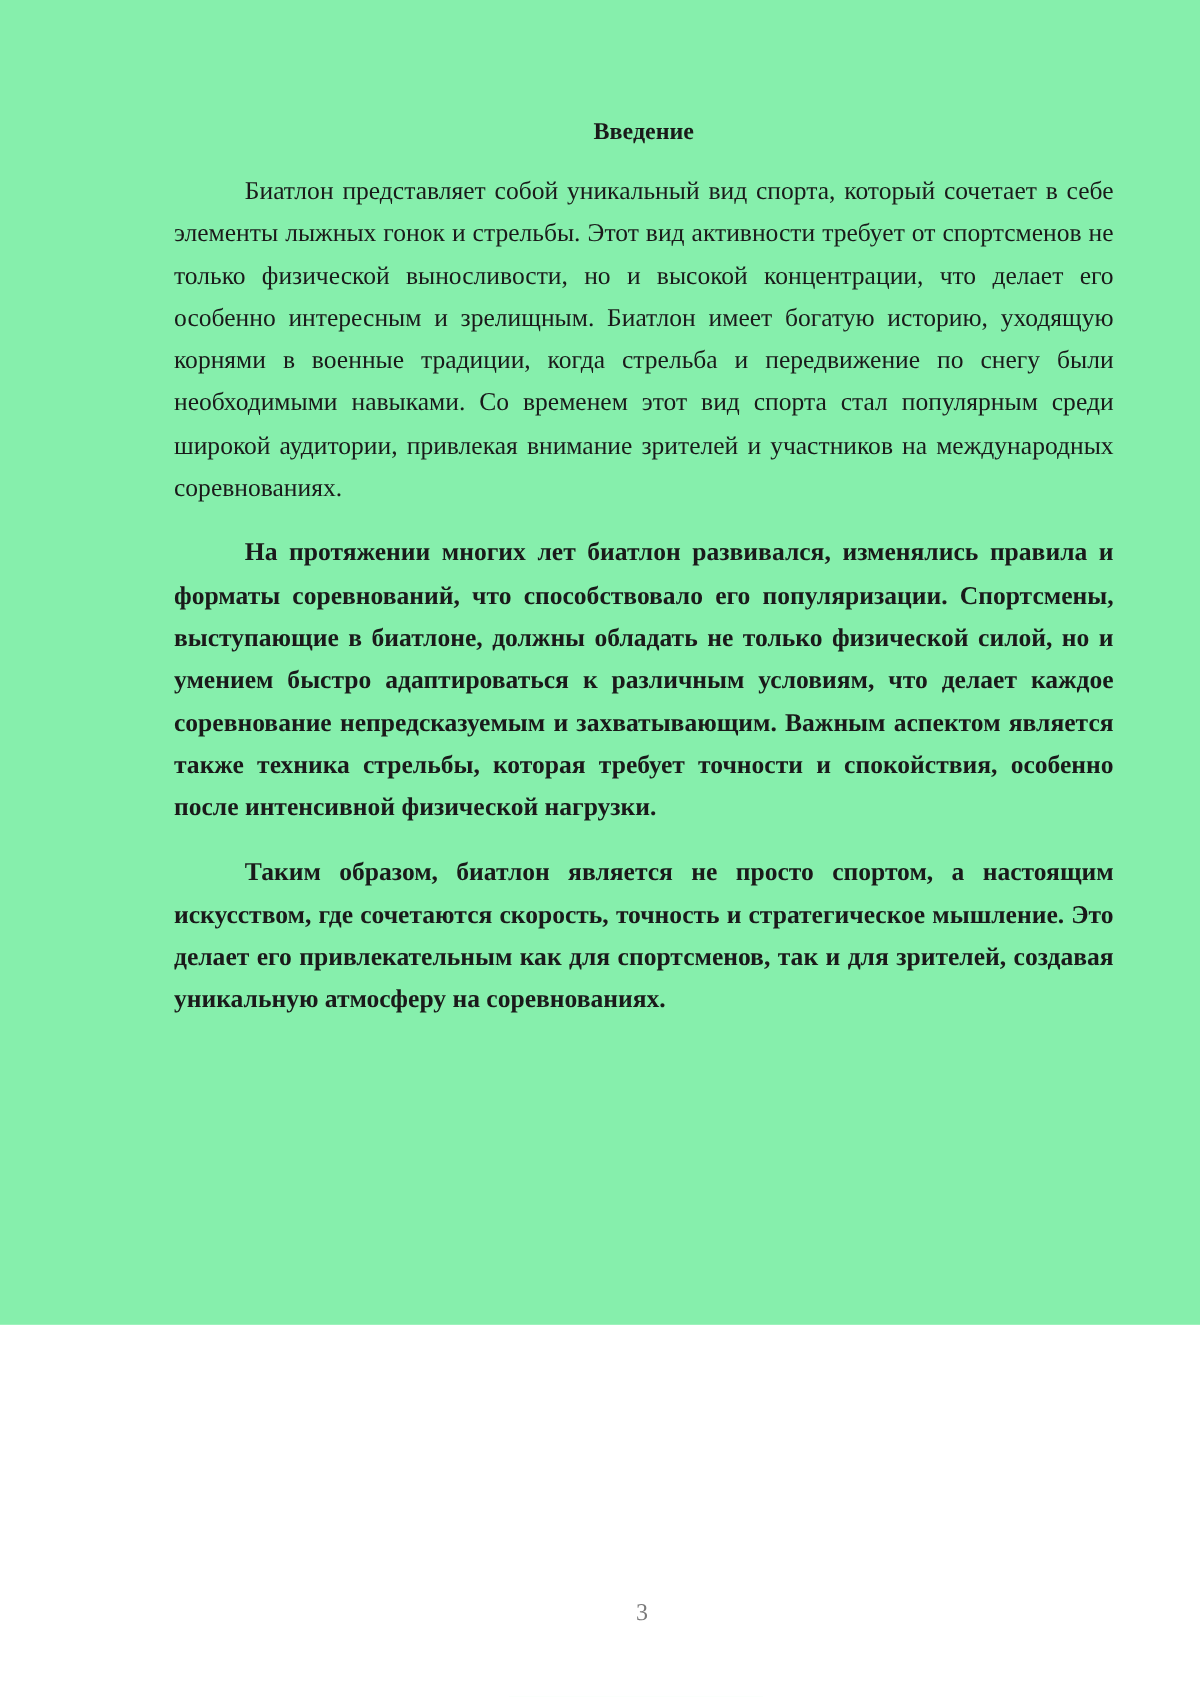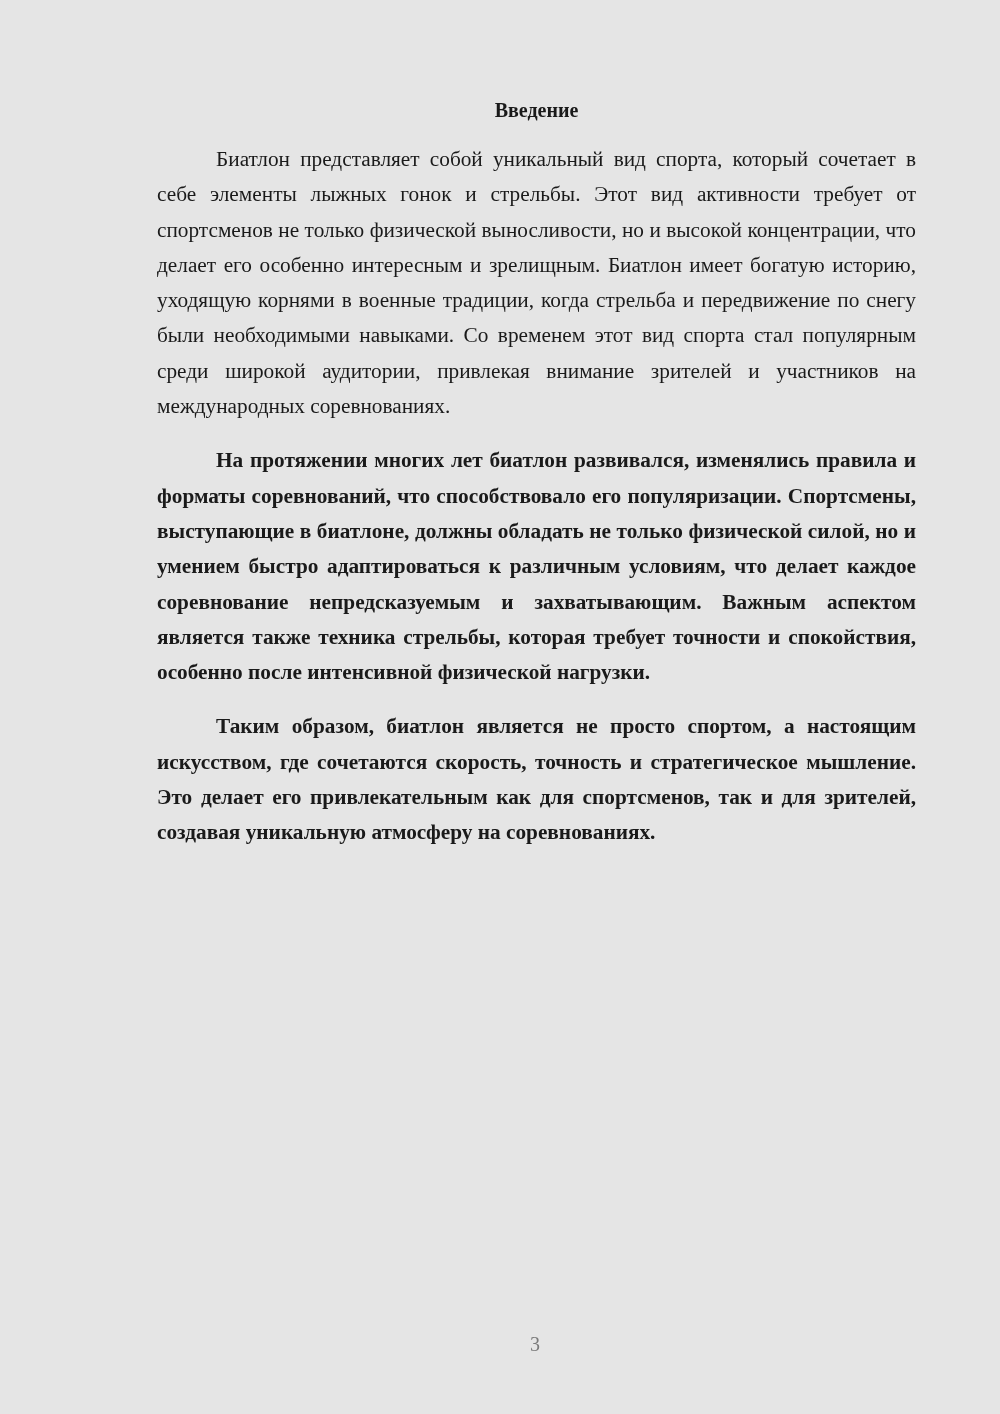--- a/index.html
+++ b/index.html
@@ -12,39 +12,39 @@
       height: 1414px;
       position: relative;
       overflow: hidden;
       font-family: "Liberation Serif", "DejaVu Serif", serif;
       color: #1a1a1a;
     }
     .page {
       position: absolute;
       left: 0; top: 0;
       width: 1000px;
-      height: 1414px;
-      background: #e5e5e5;
+      height: 1104px;
+      background: #86efac;
     }
     .content {
       position: absolute;
       left: 145px;
       top: 95px;
       width: 783px;
     }
     .title {
       text-align: center;
       font-weight: bold;
       font-size: 20px;
       line-height: 30px;
       margin: 0 0 17px 0;
       padding-left: 0px;
     }
     .para {
-      margin: 12px;
+      margin: 0;
       font-size: 21.3px;
       line-height: 35.3px;
       text-align: justify;
       text-indent: 59px;
       hyphens: none;
     }
     .para + .para {
       margin-top: 19px;
       font-weight: bold;
     }

